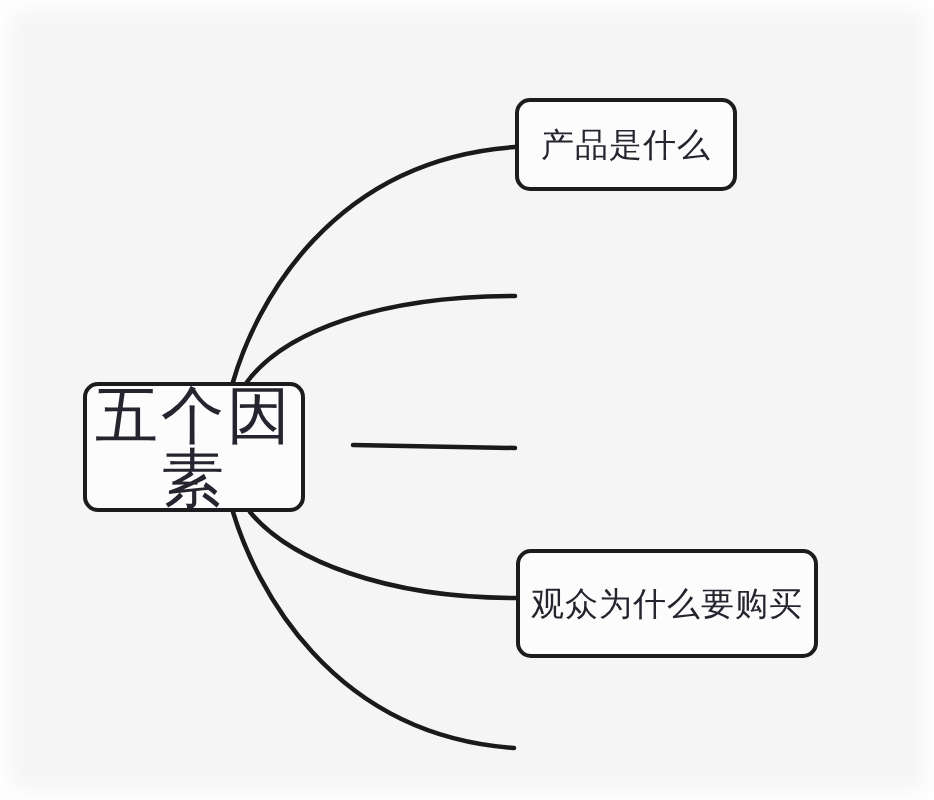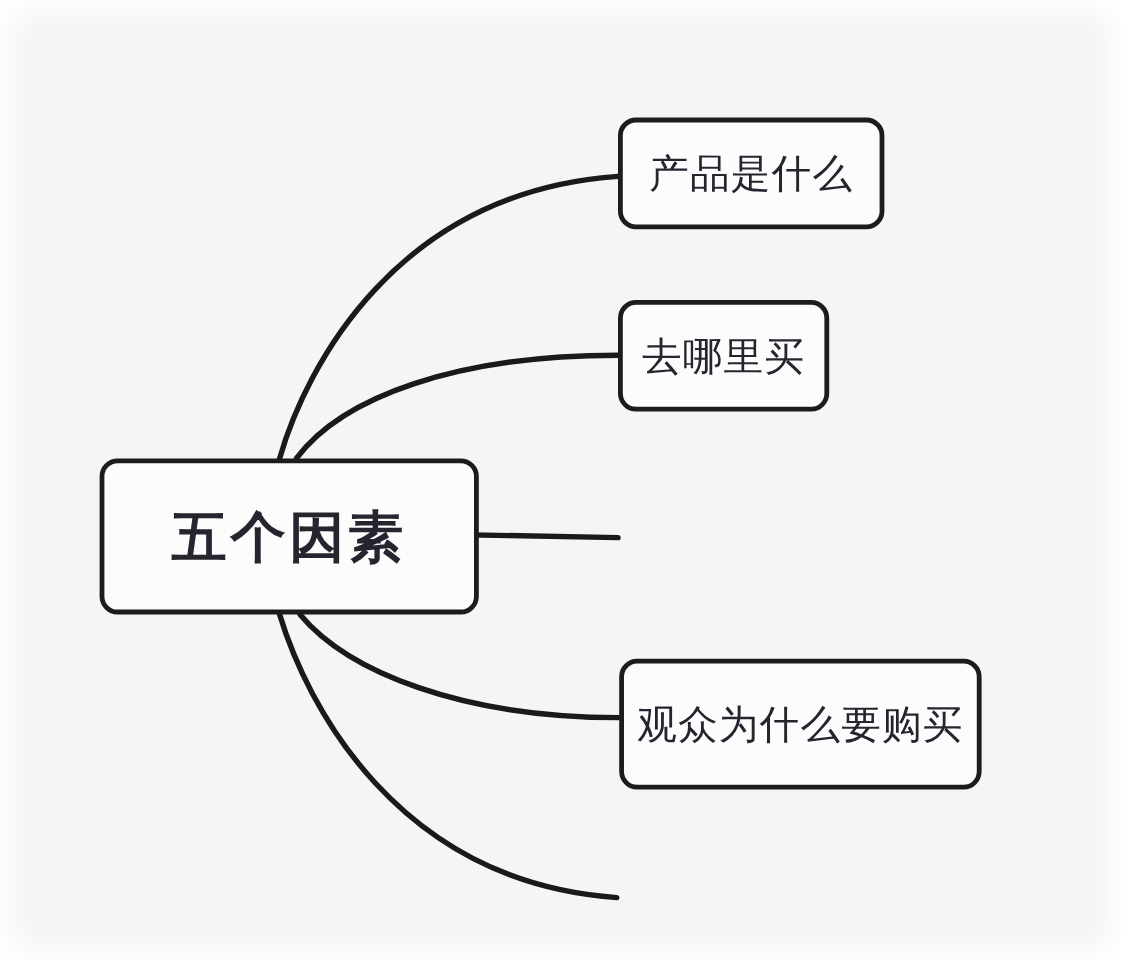--- a/index.html
+++ b/index.html
@@ -42,24 +42,23 @@
     background: var(--node-fill);
     border: 4px solid var(--node-border);
     border-radius: 15px;
     color: var(--text);
     text-align: center;
     line-height: 1;
     cursor: default;
   }
   .node-root {
     left: 83px; top: 382px;
-    width: 316px; height: 130px;
-    font-size: 46px;
+    width: 222px; height: 130px;
+    font-size: 63px;
     letter-spacing: 3px;
-    font-weight: bold;
   }
   .node-child {
     font-size: 33px;
     letter-spacing: 1px;
   }
   .node-c1 { left: 515px; top:  98px; width: 222px; height: 93px; }
   .node-c2 { left: 515px; top: 250px; width: 176px; height: 93px; }
   .node-c3 { left: 515px; top: 402px; width: 272px; height: 93px; }
   .node-c4 { left: 516px; top: 549px; width: 302px; height: 109px; }
   .node-c5 { left: 513px; top: 700px; width: 255px; height: 94px; }
@@ -79,23 +78,20 @@
   </svg>
 
   <div class="node node-root">
     <span class="node-label">五个因素</span>
   </div>
 
   <div class="node node-child node-c1">
     <span class="node-label">产品是什么</span>
   </div>
 
-  <div class="node node-child node-c2">
-    <span class="node-label">去哪里买</span>
-  </div>
 
 
   <div class="node node-child node-c4">
     <span class="node-label">观众为什么要购买</span>
   </div>
 
 
 </div>
 
 </body></html>

